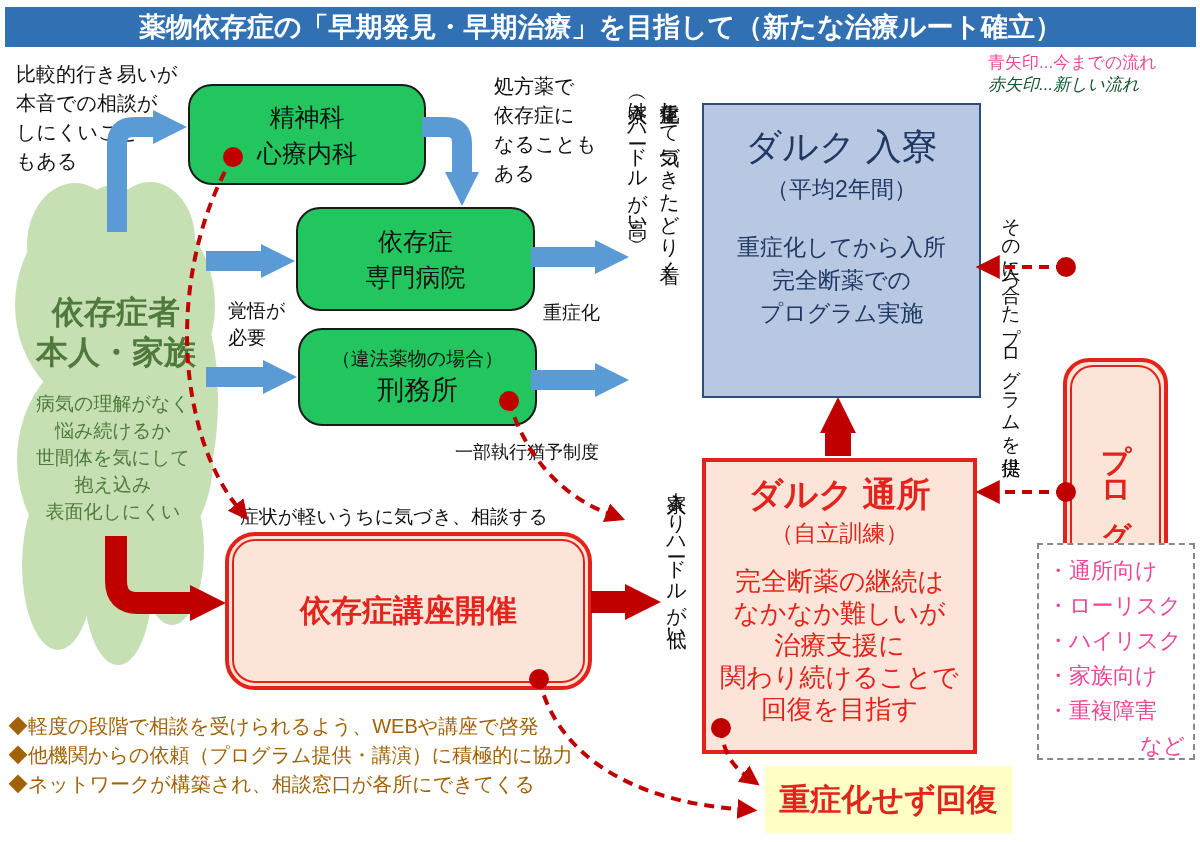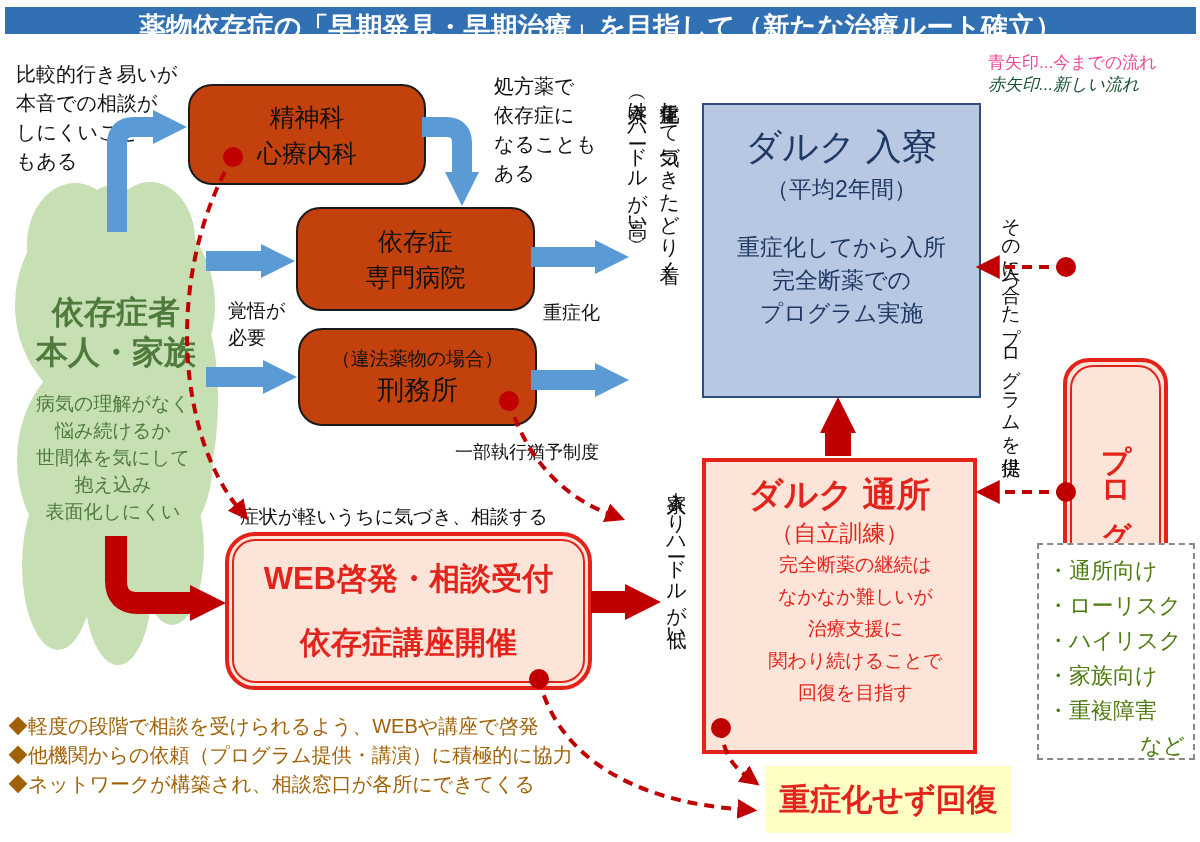--- a/index.html
+++ b/index.html
@@ -2,37 +2,37 @@
 <html><head>
 <meta charset="utf-8">
 <style>
   html,body{margin:0;padding:0;background:#fff;font-family:"Liberation Sans",sans-serif;}
   .canvas{position:relative;width:1200px;height:842px;background:#fff;overflow:hidden;}
   .abs{position:absolute;}
   .ml{white-space:pre-line;}
   .vtext{writing-mode:vertical-rl;text-orientation:mixed;white-space:pre-line;}
   .layer{position:absolute;left:0;top:0;pointer-events:none;}
 
-  .titlebar{left:5px;top:7px;width:1191px;height:27px;background:#3070B3;color:#fff;
+  .titlebar{left:5px;top:7px;width:1191px;height:40px;background:#3070B3;color:#fff;
     font-size:27px;font-weight:bold;text-align:center;line-height:40px;z-index:3;}
   .legend{left:988px;top:52px;width:205px;font-size:17px;line-height:22px;z-index:3;}
   .legend .lb{color:#ec4899;} .legend .lr{color:#14532d;font-style:italic;}
 
   .note{color:#111;z-index:3;}
-  .whitebox{background:#c2410c;border:2px solid #1a1a1a;border-radius:24px;color:#111;
+  .whitebox{background:#22c55e;border:2px solid #1a1a1a;border-radius:24px;color:#111;
     text-align:center;z-index:2;display:flex;flex-direction:column;justify-content:center;}
 
   .dbl{position:relative;border:4px solid #E32219;border-radius:30px;background:#FCE4D8;z-index:2;}
   .dbl::before{content:'';position:absolute;inset:3px;border:2px solid #E32219;border-radius:23px;pointer-events:none;}
 
   .darc-res{background:#B9C8E2;border:2px solid #2F4E7E;color:#1F3864;text-align:center;z-index:2;}
   .darc-out{background:#FCE4D8;border:4px solid #E32219;color:#E3241C;text-align:center;z-index:2;}
 
   .yellowbox{background:#FFFFC5;color:#E3241C;font-weight:bold;text-align:center;z-index:2;}
-  .dashedbox{border:2px dashed #888;background:#fff;color:#4d7c0f;z-index:2;}
+  .dashedbox{border:2px dashed #888;background:#fff;color:#ec4899;z-index:2;}
   .bullets{color:#a16207;font-size:20px;line-height:29px;z-index:3;}
   .greent{color:#4F7A3C;text-align:center;z-index:2;}
 </style>
 </head>
 <body>
 
 <div class="canvas">
 
   <svg class="layer" width="1200" height="842" style="z-index:0">
     <g fill="#C6E0B4">
@@ -89,30 +89,29 @@
     <div style="font-size:36px;margin-top:18px;">ダルク 入寮</div>
     <div style="font-size:23px;margin-top:2px;">（平均2年間）</div>
     <div class="ml" style="font-size:23px;line-height:33px;margin-top:26px;">重症化してから入所
 完全断薬での
 プログラム実施</div>
   </div>
 
   <div class="abs darc-out" style="left:702px;top:458px;width:275px;height:296px;box-sizing:border-box;">
     <div style="font-size:34px;margin-top:10px;font-weight:bold;">ダルク 通所</div>
     <div style="font-size:23px;">（自立訓練）</div>
-    <div class="ml" style="font-size:19px;line-height:32px;padding-left:32px;">完全断薬の継続は
+    <div class="ml" style="font-size:26px;line-height:32px;margin-top:16px;">完全断薬の継続は
 なかなか難しいが
 治療支援に
 関わり続けることで
 回復を目指す</div>
   </div>
 
   <div class="abs dbl" style="left:225px;top:532px;width:367px;height:158px;box-sizing:border-box;
        display:flex;flex-direction:column;justify-content:space-evenly;text-align:center;color:#E3241C;font-weight:bold;">
-    <div style="font-size:31px;">WEB啓発・相談受付</div>
     <div style="font-size:31px;">依存症講座開催</div>
   </div>
 
   <div class="abs dbl" style="left:1063px;top:200px;width:105px;height:331px;border-radius:26px;box-sizing:border-box;
        display:flex;align-items:center;justify-content:center;">
     <div class="vtext" style="color:#E3241C;font-weight:bold;font-size:30px;letter-spacing:5px;">プログラム開発</div>
   </div>
 
   <div class="abs yellowbox" style="left:765px;top:766px;width:247px;height:67px;font-size:31px;line-height:67px;">重症化せず回復へ！</div>
 

